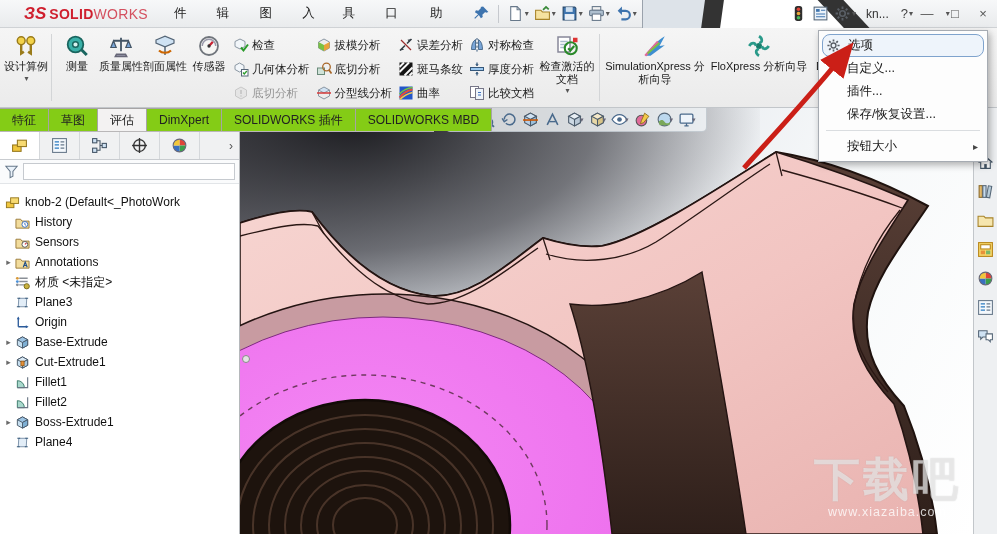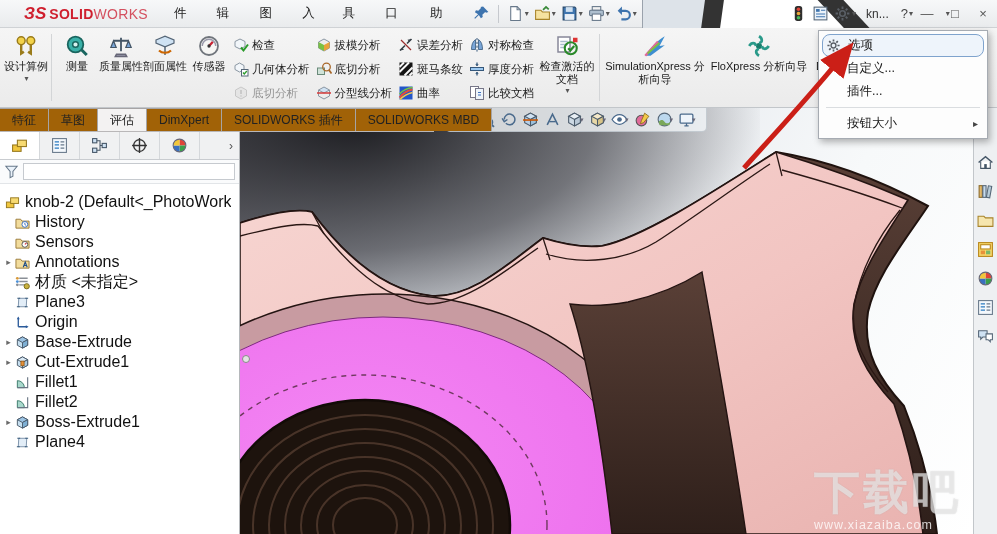--- a/index.html
+++ b/index.html
@@ -42,55 +42,55 @@
   .rb-large .caret { margin-top:1px; }
   .rb-col { display:flex; flex-direction:column; padding-top:3px; flex:none; }
   .rb-small { display:flex; align-items:center; height:25px; padding:0 4px 0 2px; }
   .rb-small .ic { width:16px; height:16px; margin-right:3px; }
   .rb-small .lbl { font-size:11.5px; white-space:nowrap; }
   .disabled { opacity:.45; filter:grayscale(1); }
 
   
   .tabs-row { position:absolute; top:108px; left:0; width:434px; height:24px; background:#d7d5d6;
               display:flex; z-index:6; border-bottom:1px solid #b9b7b8; }
-  .dtab { padding:0 12px; line-height:22px; border:1px solid #a6a4a5; border-bottom:none; background:#a16207;
+  .dtab { padding:0 12px; line-height:22px; border:1px solid #a6a4a5; border-bottom:none; background:#84cc16;
           margin-left:-1px; font-size:12px; white-space:nowrap; }
   .dtab.active { background:#f3f2f2; }
 
   
   .left-panel { position:absolute; top:132px; left:0; width:240px; bottom:0; background:#fff;
                 border-right:1px solid #b5b8bb; z-index:5; display:flex; flex-direction:column; }
   .panel-tabs { height:28px; background:#f0f1f2; border-bottom:1px solid #c9ccd0; display:flex; align-items:stretch; }
   .ptab { width:40px; display:flex; align-items:center; justify-content:center; border-right:1px solid #d5d8db; }
   .ptab .ic { width:17px; height:17px; }
   .ptab.active { background:#fff; }
   .ptab-chevron { margin-left:auto; width:16px; display:flex; align-items:center; justify-content:center; color:#555; }
   .filter-row { height:24px; display:flex; align-items:center; padding:2px 4px; border-bottom:1px solid #e2e5e8; background:#fafbfc; }
   .filter-row .ic { width:15px; height:15px; margin-right:4px; }
   .filter-input { flex:1; height:17px; background:#fff; border:1px solid #c6cacf; }
   .tree { flex:1; overflow:hidden; padding:8px 0 0 2px; }
   .trow { height:20px; display:flex; align-items:center; white-space:nowrap; }
   .trow .arrow { width:13px; font-size:9px; color:#6a6a6a; text-align:center; flex:none; }
   .trow .ic { width:15px; height:15px; margin-right:5px; }
-  .tlabel { font-size:16px; color:#111; overflow:hidden; }
+  .tlabel { font-size:12px; color:#111; overflow:hidden; }
   .trow.root { padding-left:3px; }
 
   
   .viewport { position:absolute; top:108px; left:240px; right:24px; bottom:0; overflow:hidden; z-index:1;
               background:linear-gradient(118deg,#8f9096 0%,#b9bcc3 12%,#d8dce2 26%,#eaedf1 46%,#f7f9fa 68%,#ffffff 100%); }
   .vp-shadow { position:absolute; left:-60px; top:-80px; width:580px; height:310px;
                background:radial-gradient(ellipse at 30% 30%, rgba(20,20,24,.95) 0%, rgba(40,40,46,.6) 42%, rgba(70,70,78,0) 72%); }
   .model-svg { position:absolute; inset:0; width:100%; height:100%; }
   .headsup { position:absolute; left:205px; top:0; height:24px; display:flex; align-items:center; gap:5px; padding:0 10px;
              background:rgba(244,247,250,.8); border:1px solid rgba(150,160,172,.45); border-top:none; border-radius:0 0 5px 5px; }
   .headsup .ic { width:17px; height:17px; }
   .hu-caret { font-size:7px; color:#667; margin-left:-3px; }
   .splitter-dot { position:absolute; left:2px; top:247px; width:8px; height:8px; border-radius:50%;
                   background:#e4e4e4; border:1px solid #8a8a8a; }
-  .watermark { position:absolute; right:12px; bottom:2px; pointer-events:none; }
+  .watermark { position:absolute; right:12px; bottom:15px; text-align:center; pointer-events:none; }
   .wm-title { font-size:46px; font-weight:bold; color:rgba(255,255,255,.55); letter-spacing:3px; line-height:1.08;
               text-shadow:0 0 1px rgba(150,150,150,.5); }
   .wm-url { font-size:12.5px; color:rgba(255,255,255,.78); letter-spacing:1px; }
 
   
   .taskpane { position:absolute; top:108px; right:0; width:24px; bottom:0; background:#eef0f2; border-left:1px solid #c2c6ca;
               z-index:4; display:flex; flex-direction:column; align-items:center; padding-top:44px; gap:9px; }
   .taskpane .tp-btn { width:20px; height:20px; display:flex; align-items:center; justify-content:center; }
   .taskpane .ic { width:17px; height:17px; }
 
@@ -911,20 +911,24 @@
       <span>选项</span>
     </div>
     <div class="menu-item">
       <span class="mi-ic"></span>
       <span>自定义...</span>
     </div>
     <div class="menu-item">
       <span class="mi-ic"></span>
       <span>插件...</span>
     </div>
+    <div class="menu-item">
+      <span class="mi-ic"></span>
+      <span>保存/恢复设置...</span>
+    </div>
     <div class="menu-sep"></div>
     <div class="menu-item">
       <span class="mi-ic"></span>
       <span>按钮大小</span>
       <span class="menu-sub">▸</span>
     </div>
   </div>
 
 <svg class="arrow-overlay" viewBox="0 0 997 534">
   <defs>

